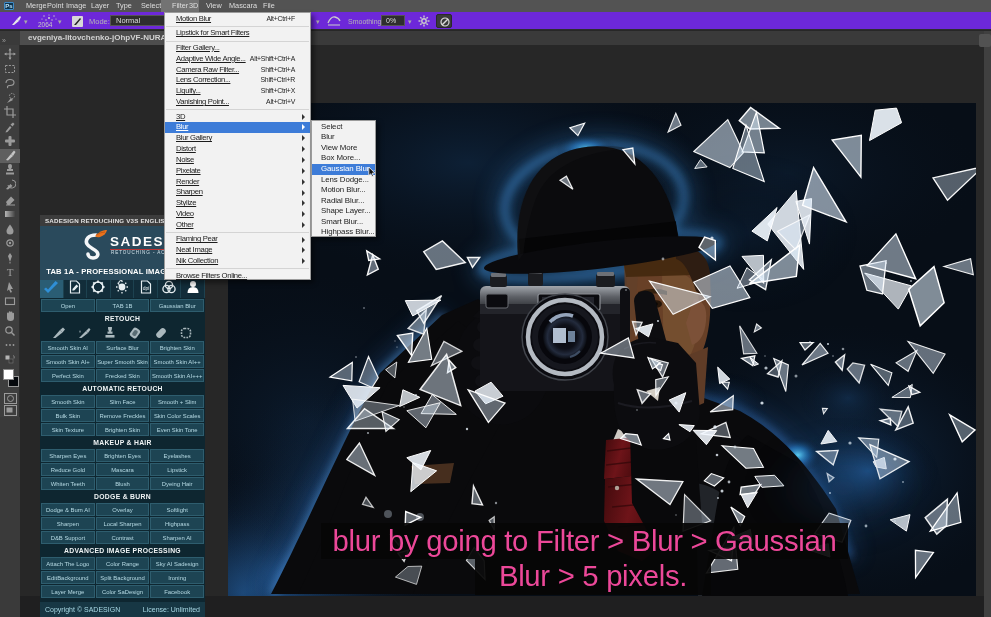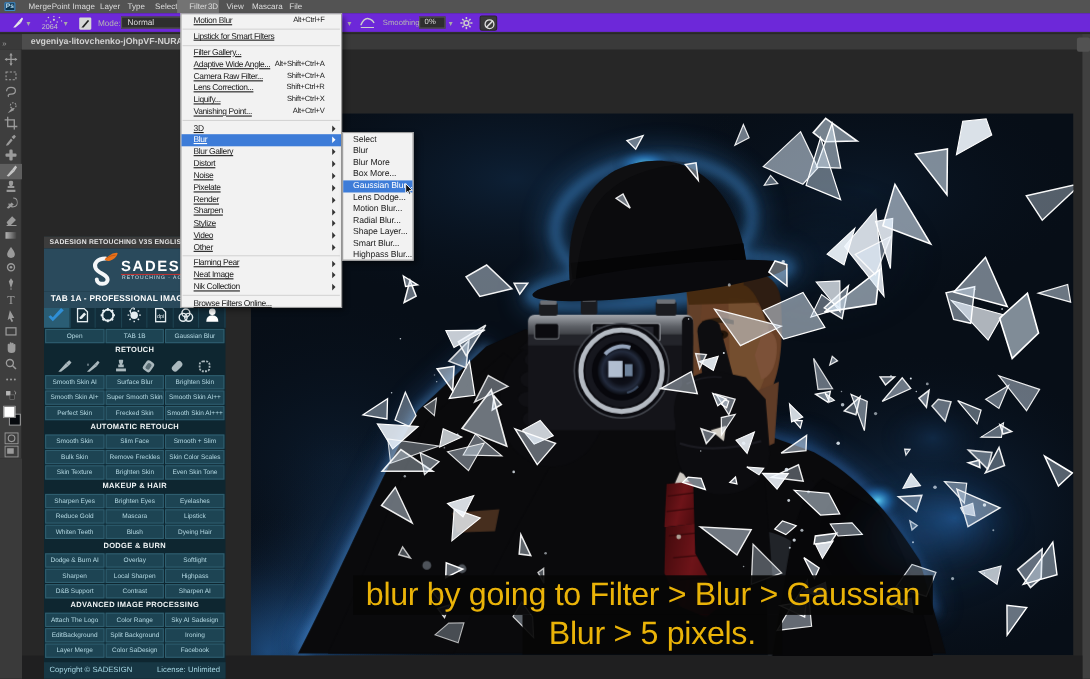--- a/index.html
+++ b/index.html
@@ -57,21 +57,21 @@
   #picons .ic { flex:1; border-right:1px solid #1d4250; position:relative; }
   #picons .ic.sel { background:#2a5d74; }
   .prow { display:flex; gap:1px; padding:0 1px; margin-top:1px; }
   .pbtn { flex:1; height:13px; background:#1d4453; border:1px solid #2e5d6e; color:#b5d9e3;
     font-size:5.9px; text-align:center; line-height:12px; white-space:nowrap; overflow:hidden; }
   .phead { height:12px; color:#f0f4f5; font-size:6.8px; font-weight:bold; text-align:center;
     line-height:13px; letter-spacing:0.3px; }
   #pfoot { position:absolute; left:0; bottom:0; width:165px; height:15px; background:#173744;
     color:#a8d8e4; font-size:7px; line-height:15px; }
   
-  .cap { position:absolute; color:#eab308; font-size:29.3px; text-align:center;
+  .cap { position:absolute; color:#ec4899; font-size:29.3px; text-align:center;
     background:rgba(6,6,6,0.93); white-space:nowrap; z-index:30; letter-spacing:-0.3px;}
 </style>
 </head>
 <body>
 
 <div id="menubar">
   <div id="psicon">Ps</div>
   <div class="mi" style="left:26px">Merge</div>
   <div class="mi" style="left:47px">Point</div>
   <div class="mi" style="left:66px">Image</div>
@@ -868,21 +868,21 @@
 <div class="fsep"></div>
 <div class="fi">Flaming Pear<span class="ar"></span></div>
 <div class="fi">Neat Image<span class="ar"></span></div>
 <div class="fi">Nik Collection<span class="ar"></span></div>
 <div class="fsep"></div>
 <div class="fi">Browse Filters Online...</div>
 </div>
 <div id="smenu">
 <div class="si">Select</div>
 <div class="si">Blur</div>
-<div class="si">Blur More</div>
+<div class="si">View More</div>
 <div class="si">Box More...</div>
 <div class="si hl">Gaussian Blur...</div>
 <div class="si">Lens Dodge...</div>
 <div class="si">Motion Blur...</div>
 <div class="si">Radial Blur...</div>
 <div class="si">Shape Layer...</div>
 <div class="si">Smart Blur...</div>
 <div class="si">Highpass Blur...</div>
 </div>
 <svg class="abs" style="left:368px;top:167px;z-index:60" width="8" height="11" viewBox="0 0 8 11">

